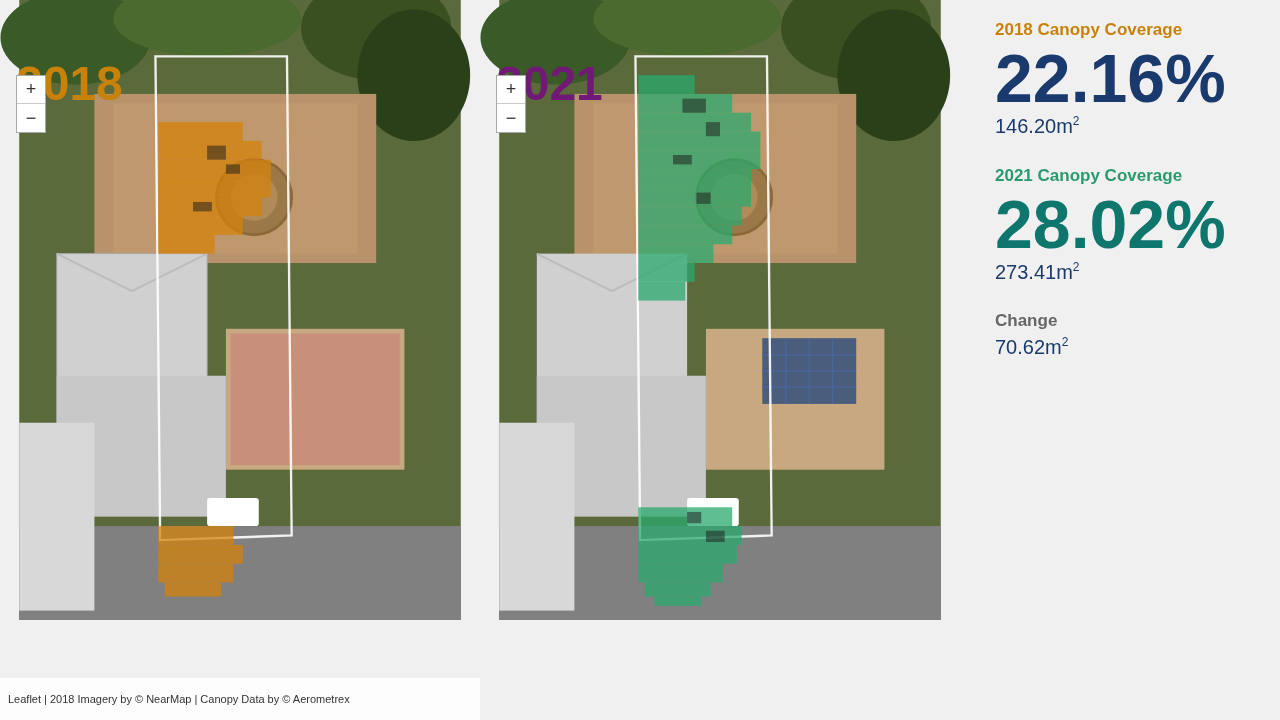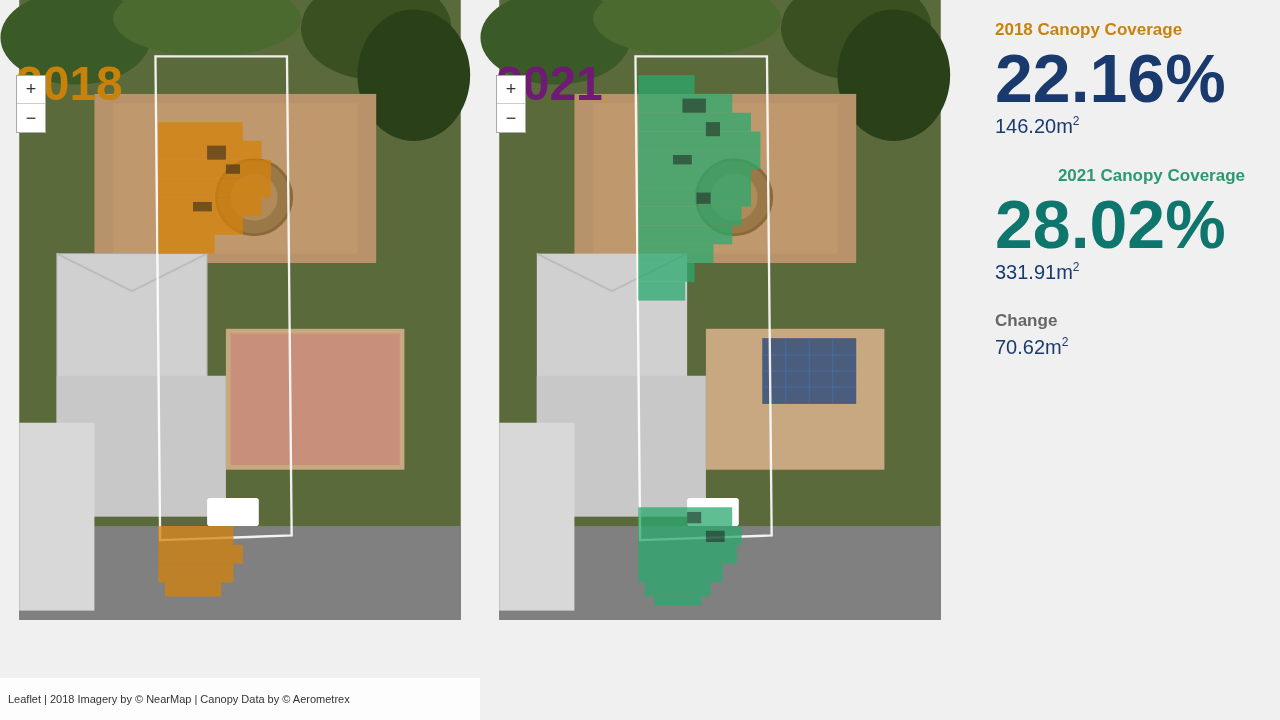--- a/index.html
+++ b/index.html
@@ -89,21 +89,21 @@
     }
     .stat-block {
       margin-bottom: 28px;
     }
     .stat-label {
       font-size: 17px;
       font-weight: 600;
       margin-bottom: 4px;
     }
     .stat-label.orange { color: #c8820a; }
-    .stat-label.green { color: #2a9a6e; text-align: right; }
+    .stat-label.green { color: #2a9a6e; }
     .stat-label.gray { color: #666; }
     .stat-percentage {
       font-size: 68px;
       font-weight: bold;
       line-height: 1;
       margin-bottom: 2px;
     }
     .stat-percentage.orange { color: #1a3a6e; }
     .stat-percentage.green { color: #0f766e; }
     .stat-percentage.change { color: #1a3a6e; }
@@ -264,21 +264,21 @@
     <div class="stat-percentage orange">22.16%</div>
     <div class="stat-area">
       <span>146.20m</span><sup>2</sup>
     </div>
   </div>
 
   <div class="stat-block">
     <div class="stat-label green">2021 Canopy Coverage</div>
     <div class="stat-percentage green">28.02%</div>
     <div class="stat-area">
-      <span>331.91m</span><sup>2</sup>
+      <span>273.41m</span><sup>2</sup>
     </div>
   </div>
 
   <div class="stat-block">
     <div class="stat-label gray">Change</div>
     <div class="stat-area">
       <span>70.62m</span><sup>2</sup>
     </div>
   </div>
 

